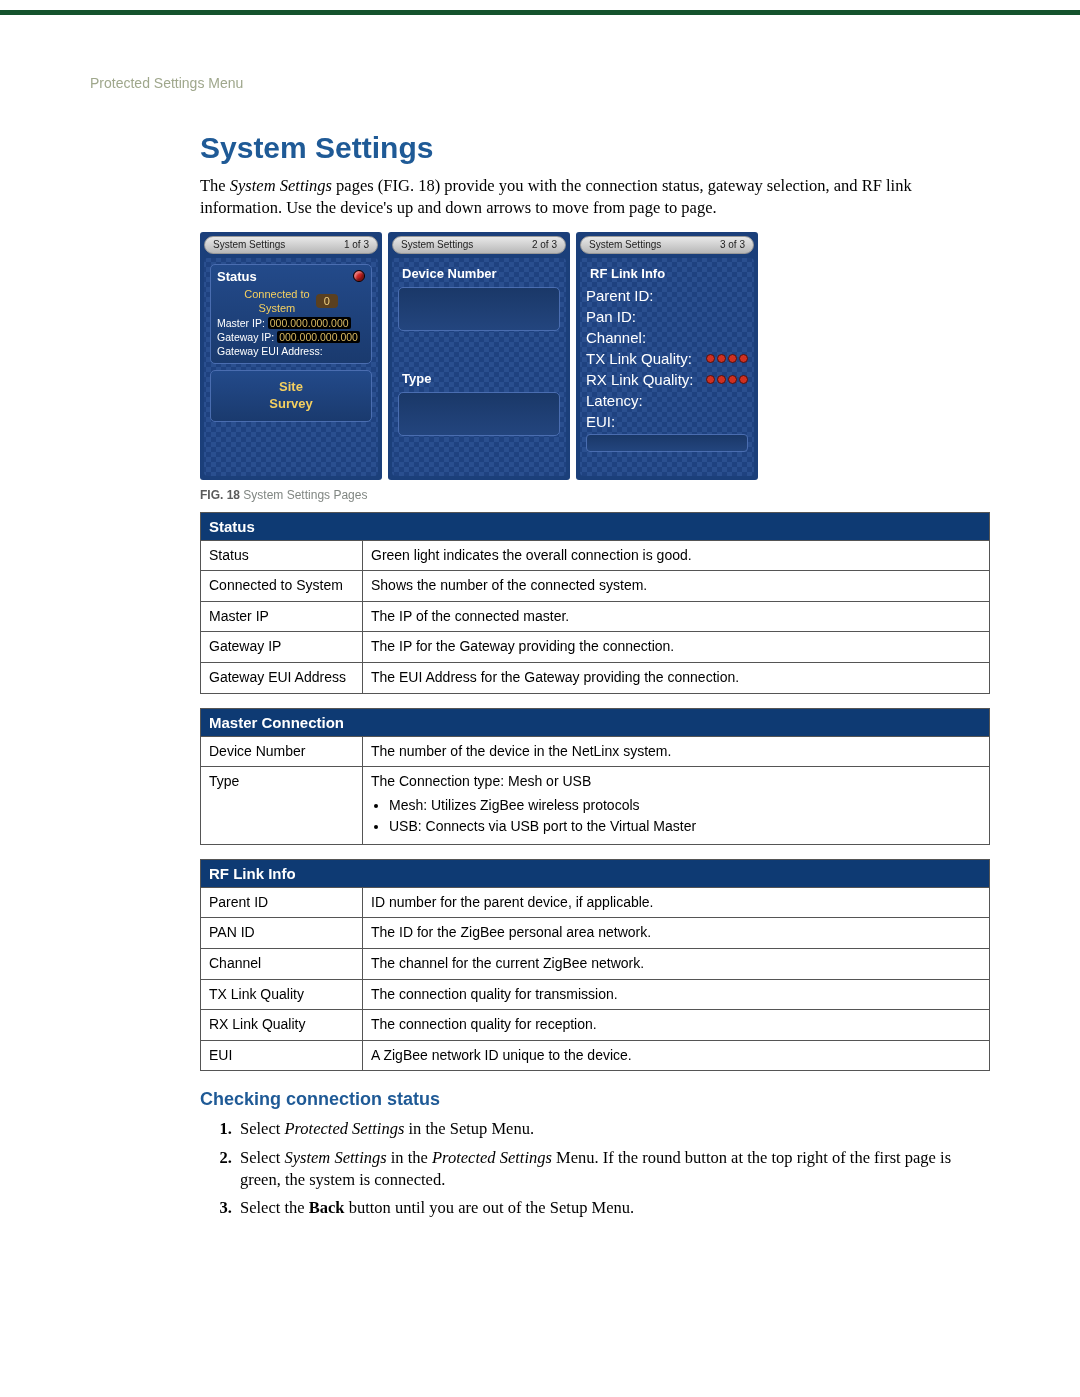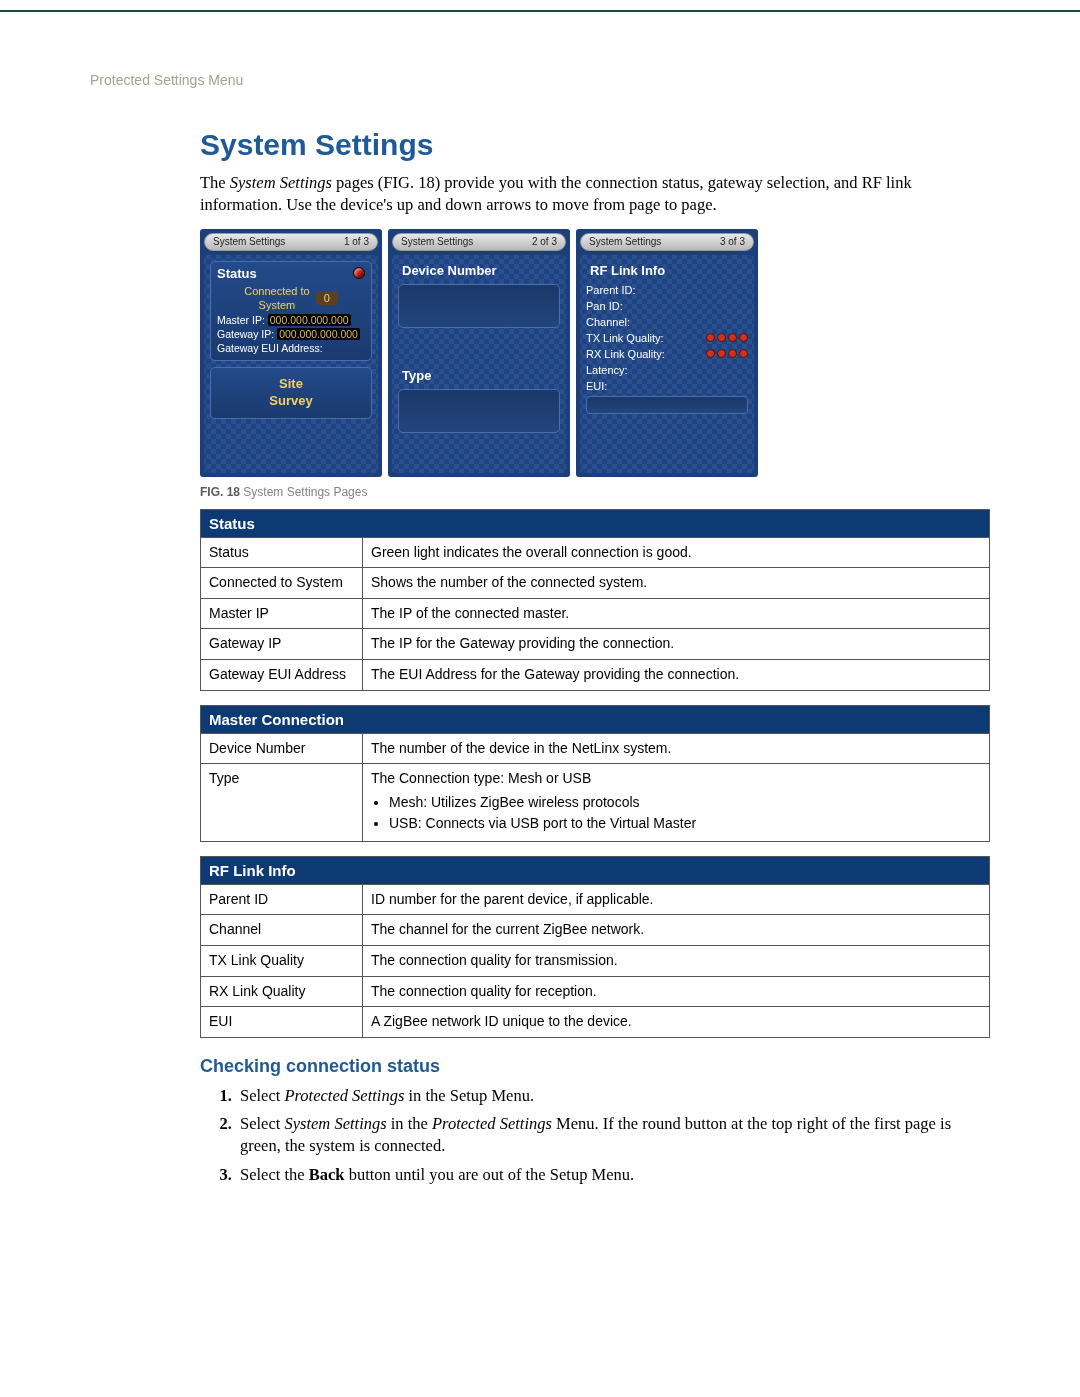--- a/index.html
+++ b/index.html
@@ -6,21 +6,21 @@
   body {
     font-family: Arial, Helvetica, sans-serif;
     background: #fff;
     width: 1080px;
     margin: 0 auto;
     color: #000;
     font-size: 15px;
   }
   .page {
     padding: 50px 90px 40px 90px;
-    border-top: 2px solid #14532d;
+    border-top: 5px solid #14532d;
     margin-top: 10px;
     position: relative;
   }
   .page-header {
     color: #9fa78c;
     font-size: 14px;
     margin-bottom: 40px;
     margin-top: 10px;
     font-family: "Gill Sans", sans-serif;
   }
@@ -133,21 +133,21 @@
     padding: 8px 0;
   }
   .site-survey .yellow-text { font-size: 13px; font-weight: bold; }
   .field-box {
     background: linear-gradient(#1a3868, #23457e);
     border: 1px solid #4a6db0;
     border-radius: 5px;
     height: 44px;
     margin: 4px 0 8px 0;
   }
-  .rfrow { font-size: 11px; margin: 4px 0; display: flex; justify-content: space-between; align-items: center; }
+  .rfrow { font-size: 15px; margin: 4px 0; display: flex; justify-content: space-between; align-items: center; }
   .dots { display: flex; gap: 2px; }
   .dots .d { width: 9px; height: 9px; border-radius: 50%; background: #d03020; border: 1px solid #501010; }
   .long-field { background: linear-gradient(#1a3868, #23457e); border-radius: 4px; height: 18px; border:1px solid #4a6db0; margin-top:2px; }
 
   .fig-caption {
     font-size: 12px;
     color: #808682;
     margin-top: 8px;
   }
   .fig-caption b { color: #5a5a5a; font-weight: bold; }
@@ -365,20 +365,24 @@
           <tr>
             <th class="table-header" colspan="2">RF Link Info</th>
           </tr>
       </tbody>
         <tbody>
           <tr>
             <td>Parent ID</td>
             <td>ID number for the parent device, if applicable.</td>
           </tr>
           <tr>
+            <td>PAN ID</td>
+            <td>The ID for the ZigBee personal area network.</td>
+          </tr>
+          <tr>
             <td>Channel</td>
             <td>The channel for the current ZigBee network.</td>
           </tr>
           <tr>
             <td>TX Link Quality</td>
             <td>The connection quality for transmission.</td>
           </tr>
           <tr>
             <td>RX Link Quality</td>
             <td>The connection quality for reception.</td>

